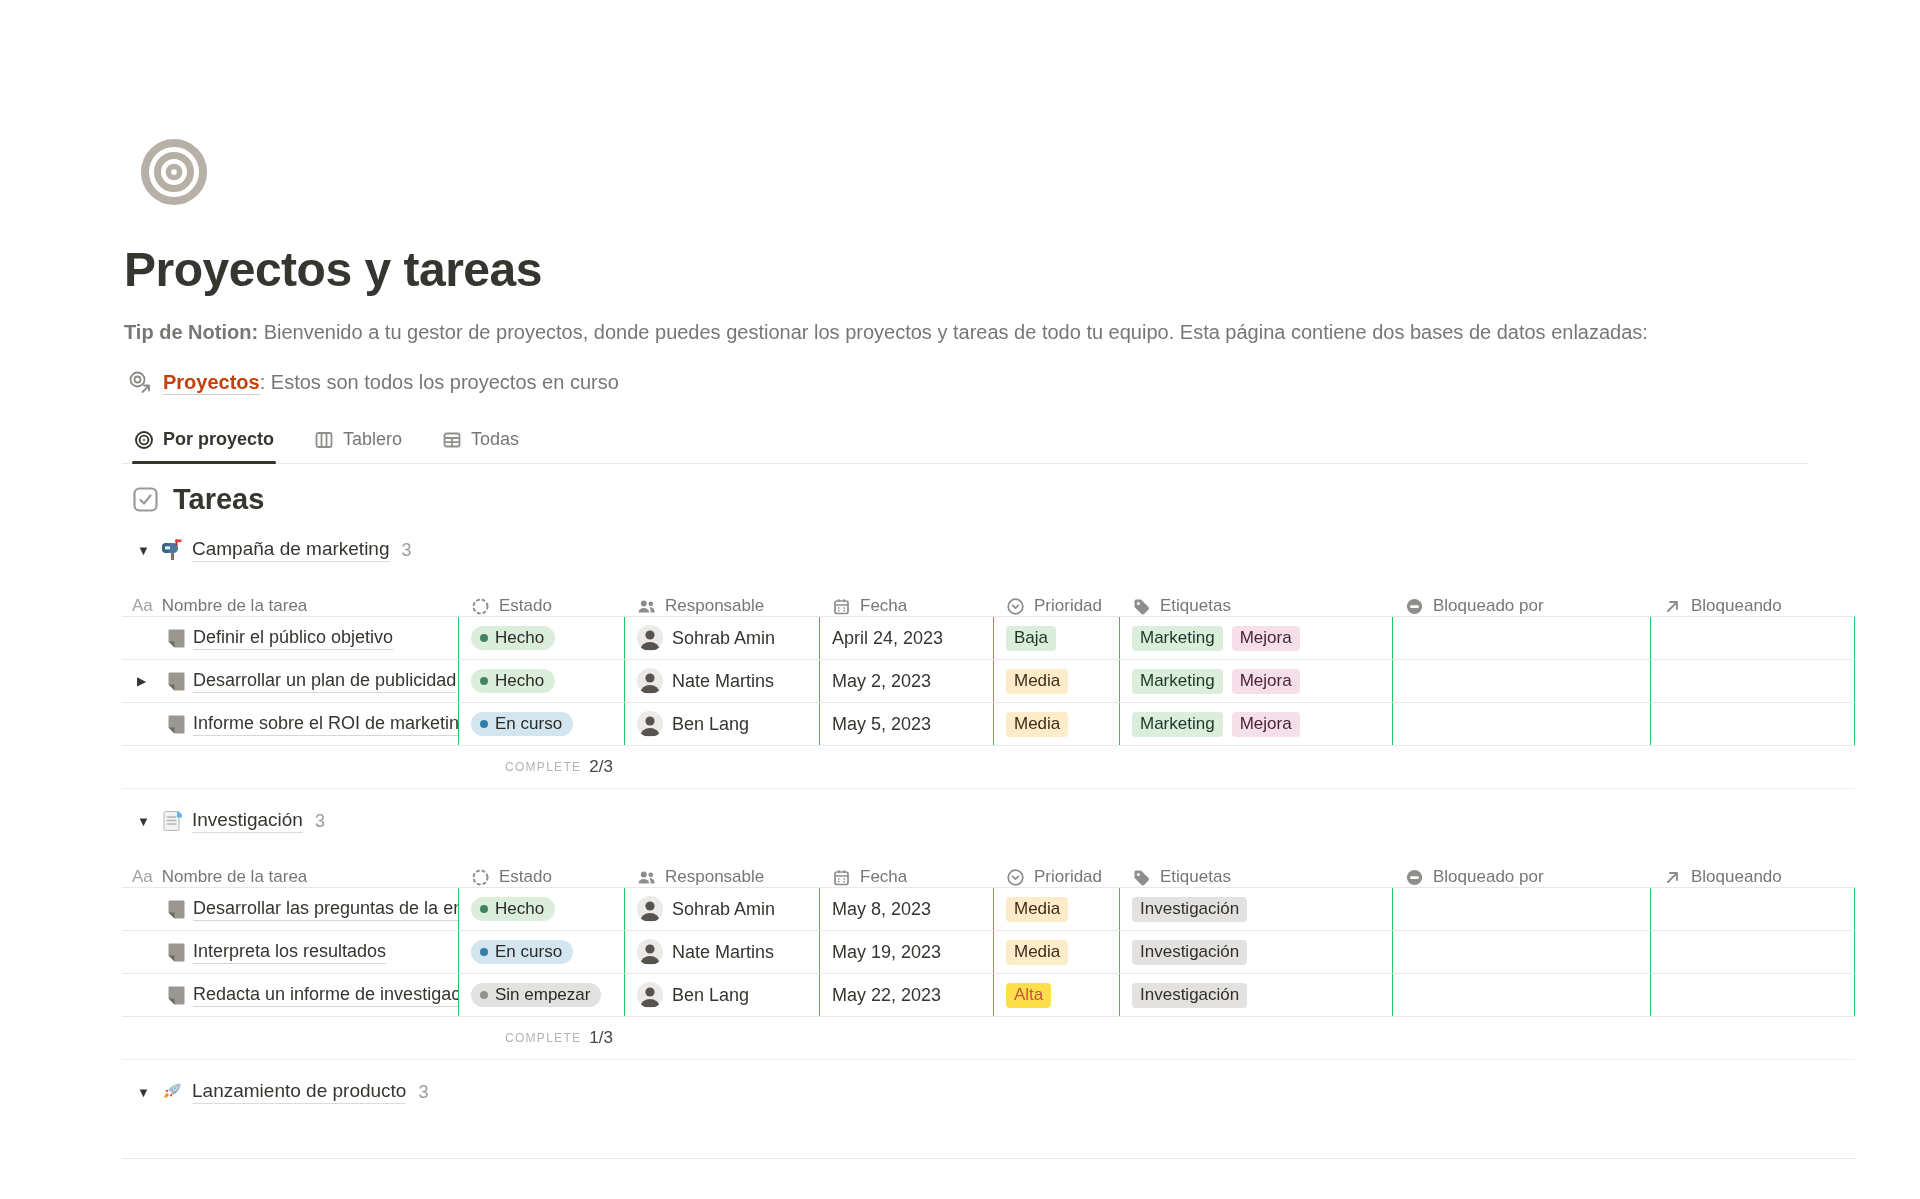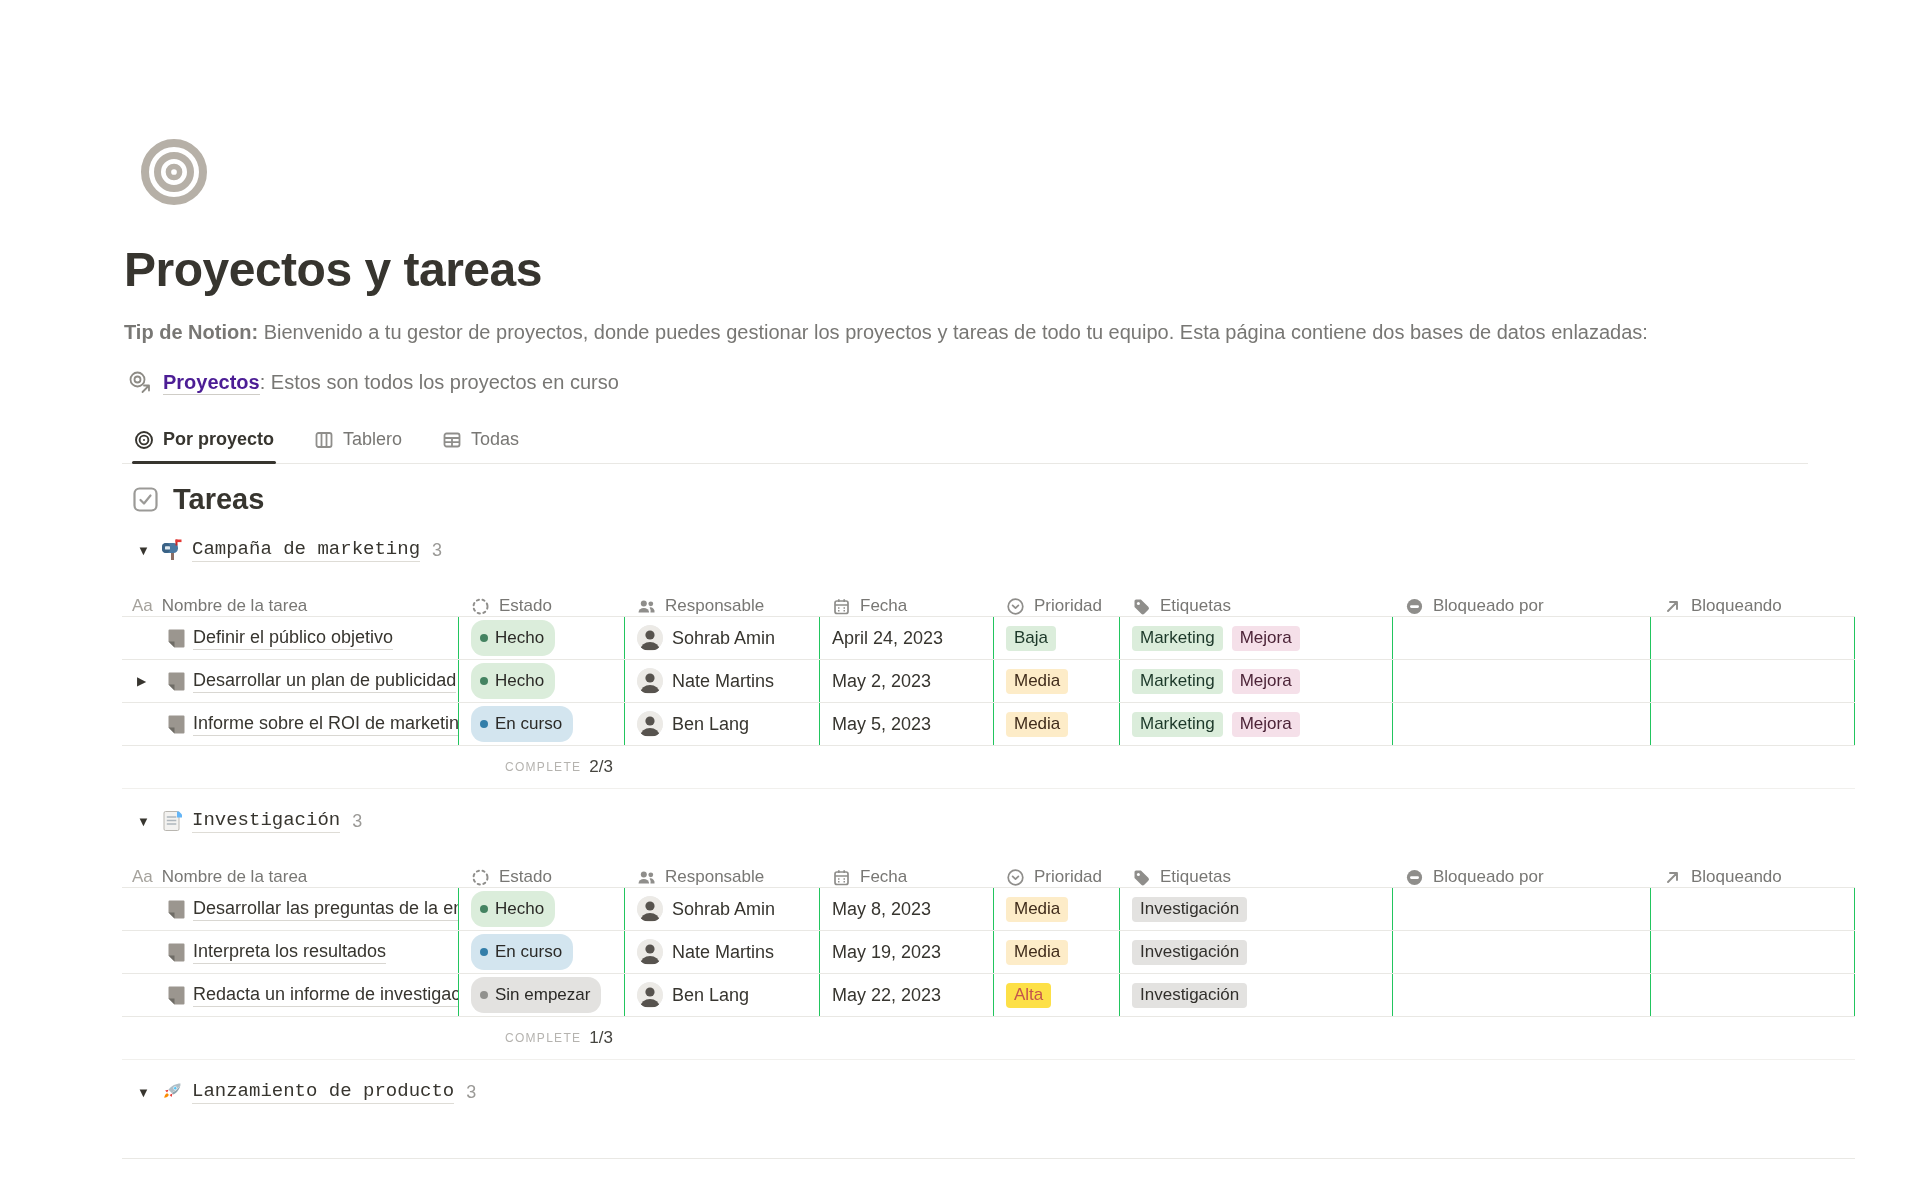--- a/index.html
+++ b/index.html
@@ -7,50 +7,50 @@
        font-family:"Liberation Sans","DejaVu Sans",sans-serif;color:#37352f;}
   .content{margin-left:122px;width:1733px;}
   .page-icon{margin-top:138px;width:68px;height:68px;margin-left:18px;cursor:pointer;}
   h1.title{font-size:48px;font-weight:700;margin:36px 0 0 2px;letter-spacing:-0.5px;}
   .tip{margin:22px 0 0 2px;font-size:20px;color:#787774;line-height:26px;}
   .tip .tl{font-weight:700;}
   .link-row{display:flex;align-items:center;gap:11px;font-size:20px;height:26px;padding-left:5px;}
   .link-row.first{margin-top:24px;}
   .link-row.second{margin-top:17px;}
   .link-ic{display:flex;flex:none;}
-  .ilink{color:#4c1d95;font-weight:600;text-decoration:none;border-bottom:1.5px solid #cfcdc7;padding-bottom:1px;cursor:pointer;}
+  .ilink{color:#c2410c;font-weight:600;text-decoration:none;border-bottom:1.5px solid #cfcdc7;padding-bottom:1px;cursor:pointer;}
   .link-desc{color:#787774;}
   .tabs{display:flex;gap:36px;margin-top:28px;border-bottom:1px solid #e9e8e4;width:1676px;padding-left:10px;text-align:center;}
   .tab{display:flex;align-items:center;gap:9px;font-size:18px;color:#787774;padding:6px 2px 13px 2px;position:relative;cursor:pointer;}
   .tab.active{color:#37352f;font-weight:600;}
   .tab.active::after{content:'';position:absolute;left:0;right:0;bottom:-1px;height:3px;background:#37352f;border-radius:2px;}
   .tab svg{display:block;}
   .sec-head{display:flex;align-items:center;gap:14px;margin-top:16px;padding-left:10px;height:38px;}
   .sec-head h2{font-size:29px;font-weight:700;margin:0;}
   .group{margin-top:17px;}
   .group-header{display:flex;align-items:center;height:30px;padding-left:15px;}
   .tri{font-size:13px;color:#37352f;width:15px;cursor:pointer;flex:none;}
   .g-emoji{display:flex;width:24px;margin:0 8px 0 8px;flex:none;}
-  .g-title{font-size:19px;font-weight:500;border-bottom:1px solid #dedcd6;padding-bottom:1px;white-space:nowrap;cursor:pointer;font-family:Liberation Mono, monospace;}
+  .g-title{font-size:19px;font-weight:500;border-bottom:1px solid #dedcd6;padding-bottom:1px;white-space:nowrap;cursor:pointer;}
   .g-count{font-size:18px;color:#9b9a97;margin-left:12px;}
   .thead{display:flex;height:37px;margin-top:14px;border-bottom:1px solid #e9e8e4;color:#787774;font-size:17px;}
   .thead .cell{display:flex;align-items:flex-end;gap:9px;padding-left:12px;box-sizing:border-box;overflow:hidden;white-space:nowrap;}
   .thead .c-name{padding-left:10px;}
   .aa{color:#a5a29c;font-size:17px;}
   .hic{display:flex;flex:none;color:#8f8e8b;}
   .c-name{width:337px;}.c-estado{width:166px;}.c-resp{width:195px;}.c-fecha{width:174px;}
   .c-prio{width:126px;}.c-tags{width:273px;}.c-bby{width:258px;}.c-bking{width:204px;}
   .row{display:flex;height:42px;border-bottom:1px solid #e9e8e4;font-size:18px;}
   .row .cell{display:flex;align-items:center;border-right:1px solid #22c55e;padding-left:12px;box-sizing:border-box;overflow:hidden;}
   .row .c-name{padding-left:46px;position:relative;}
   .row-tri{position:absolute;left:15px;top:50%;transform:translateY(-50%);font-size:12px;color:#37352f;display:none;cursor:pointer;}
   .row.has-toggle .row-tri{display:block;}
   .page-ic{margin-right:8px;display:flex;flex:none;}
   .task-name{font-weight:500;border-bottom:1px solid #d9d7d2;padding-bottom:1px;white-space:nowrap;overflow:hidden;cursor:pointer;}
-  .pill{display:inline-flex;align-items:center;height:36px;border-radius:13px;padding:0 11px 0 9px;gap:7px;font-size:17px;color:#2b2a27;white-space:nowrap;cursor:pointer;}
+  .pill{display:inline-flex;align-items:center;height:24px;border-radius:13px;padding:0 11px 0 9px;gap:7px;font-size:17px;color:#2b2a27;white-space:nowrap;cursor:pointer;}
   .dot{width:8px;height:8px;border-radius:50%;flex:none;}
   .pill.st-green{background:#dbeddb;}.pill.st-green .dot{background:#448361;}
   .pill.st-blue{background:#d3e5ef;}.pill.st-blue .dot{background:#337ea9;}
   .pill.st-gray{background:#e3e2e0;}.pill.st-gray .dot{background:#91918e;}
   .avatar{width:26px;height:26px;border-radius:50%;overflow:hidden;margin-right:9px;flex:none;box-shadow:inset 0 0 0 1px rgba(0,0,0,.08);}
   .avatar svg{display:block;}
   .chip{display:inline-flex;align-items:center;height:25px;border-radius:4px;padding:0 8px;font-size:17px;white-space:nowrap;cursor:pointer;}
   .chip.p-green,.chip.t-green{background:#dbeddb;color:#1c3829;}
   .chip.p-yellow{background:#fdecc8;color:#402c1b;}
   .chip.p-red{background:#fde047;color:#c4554d;}

